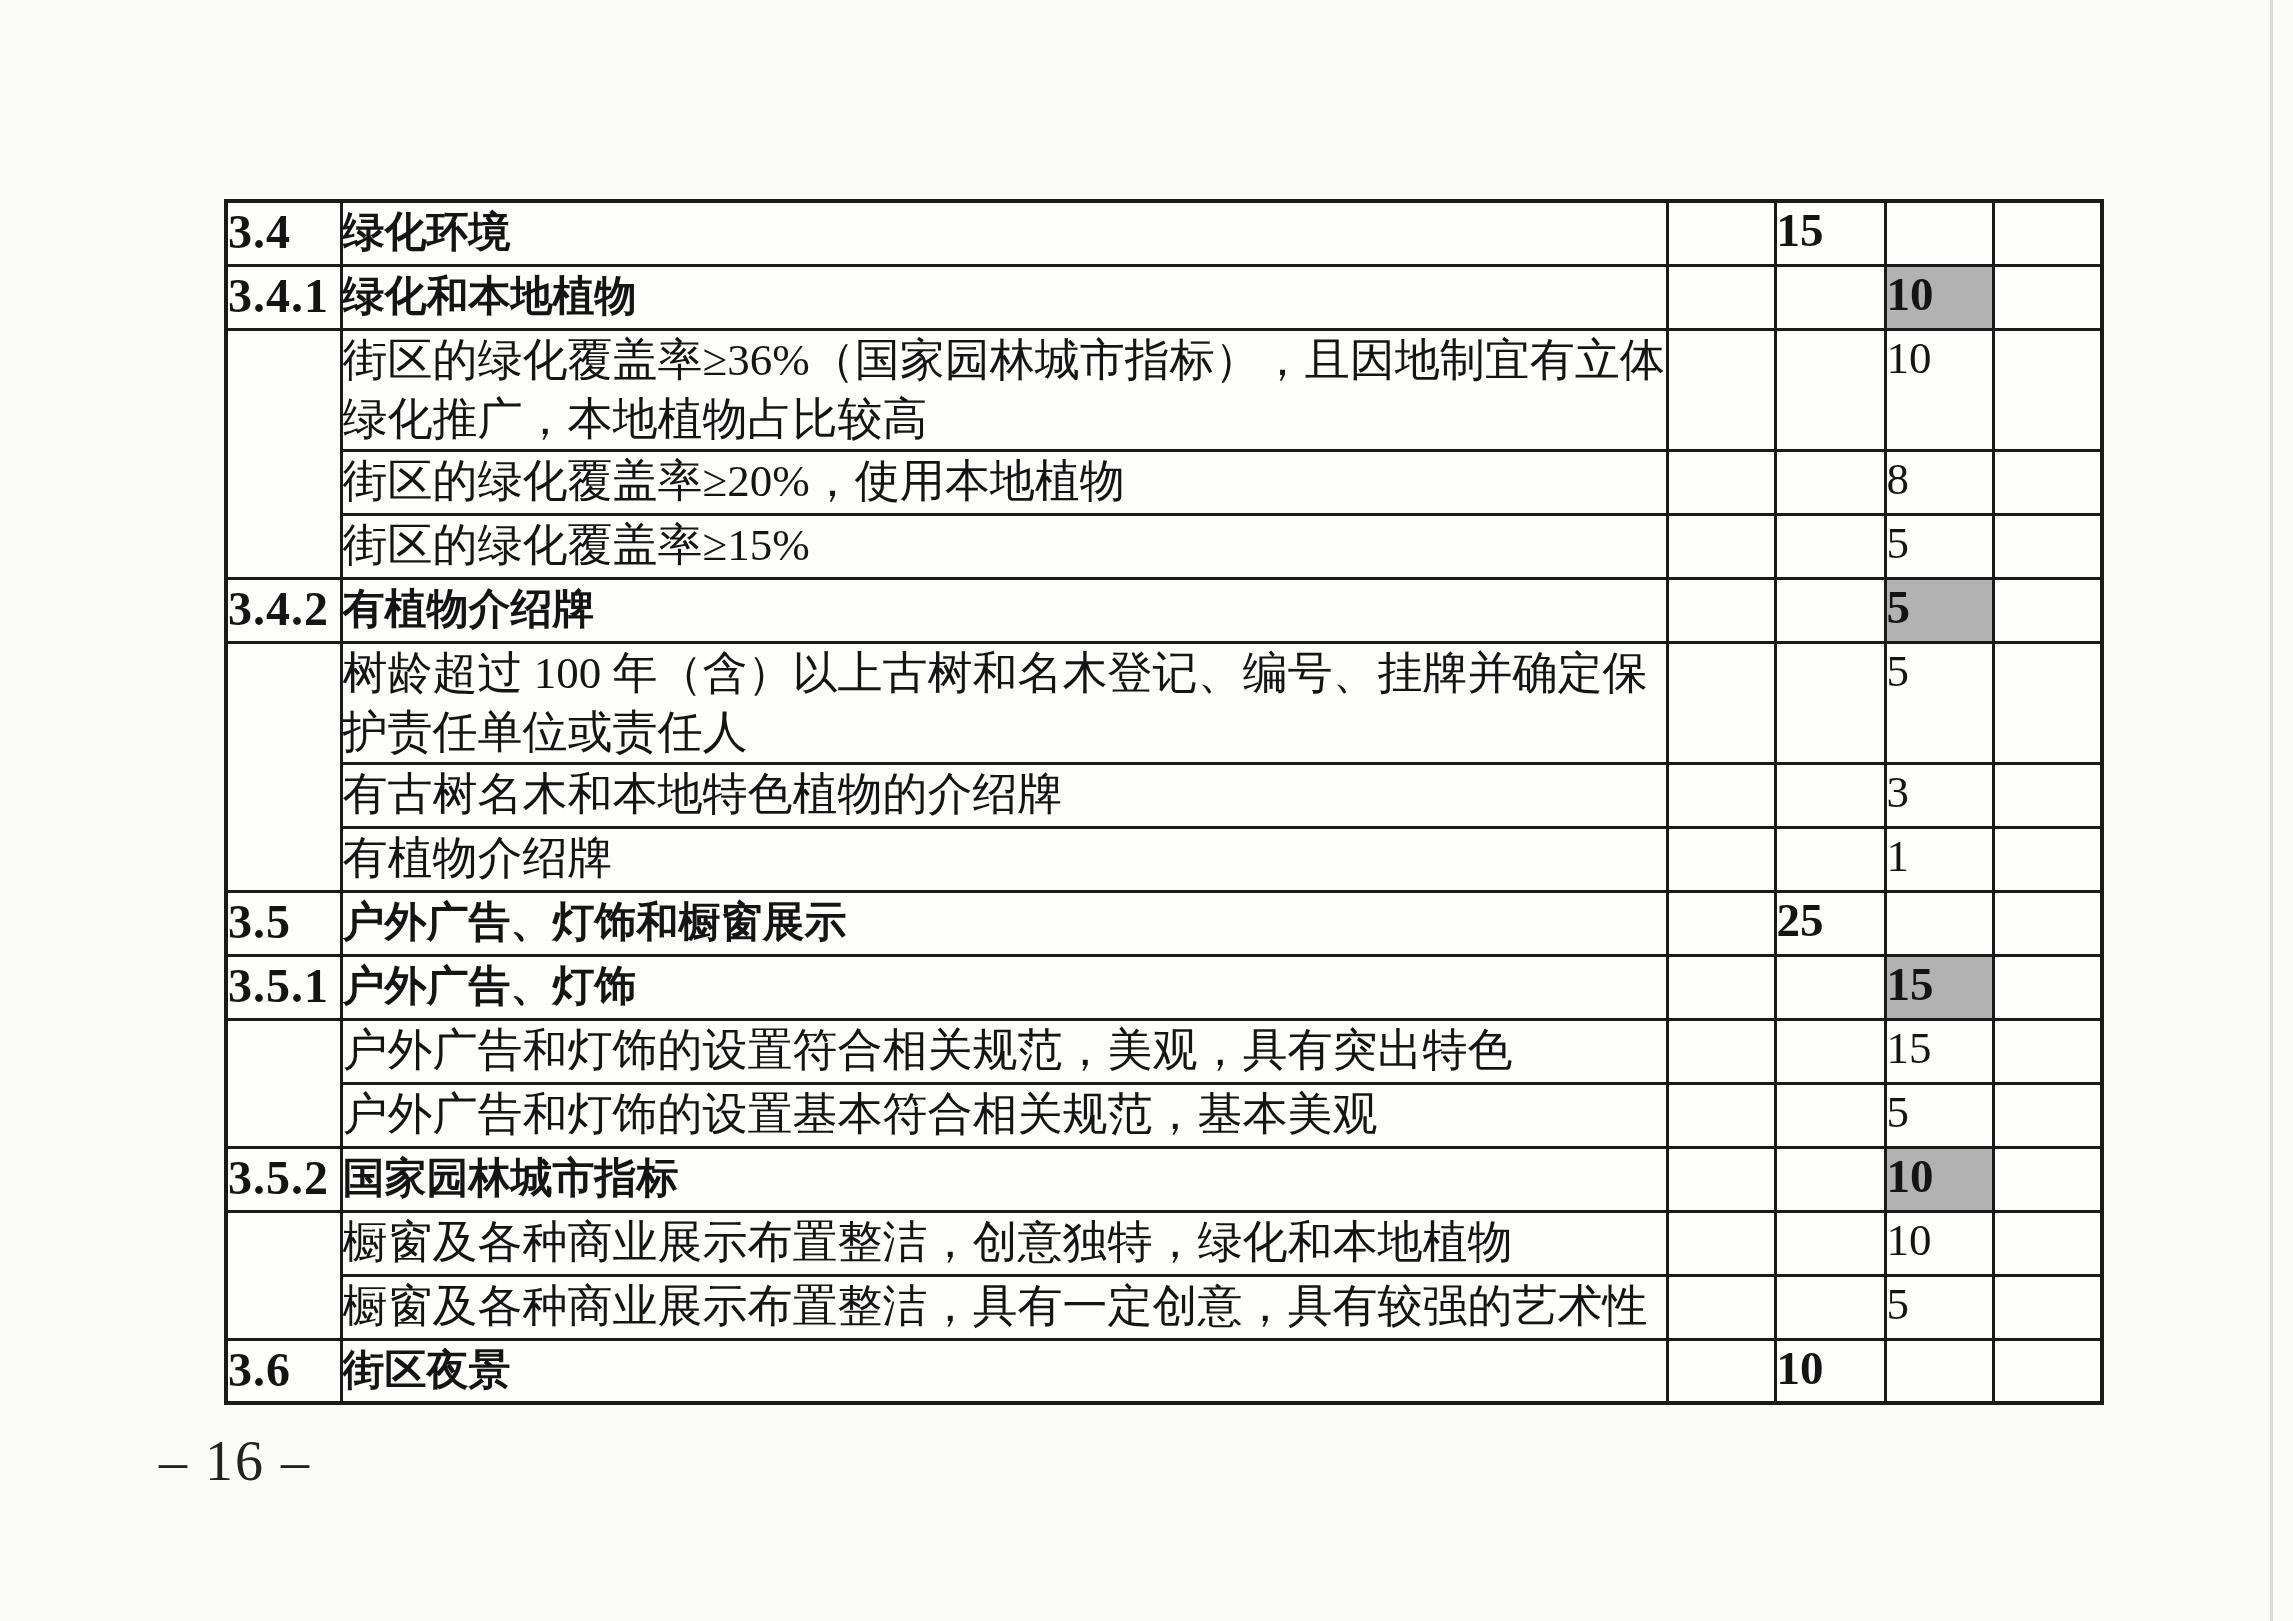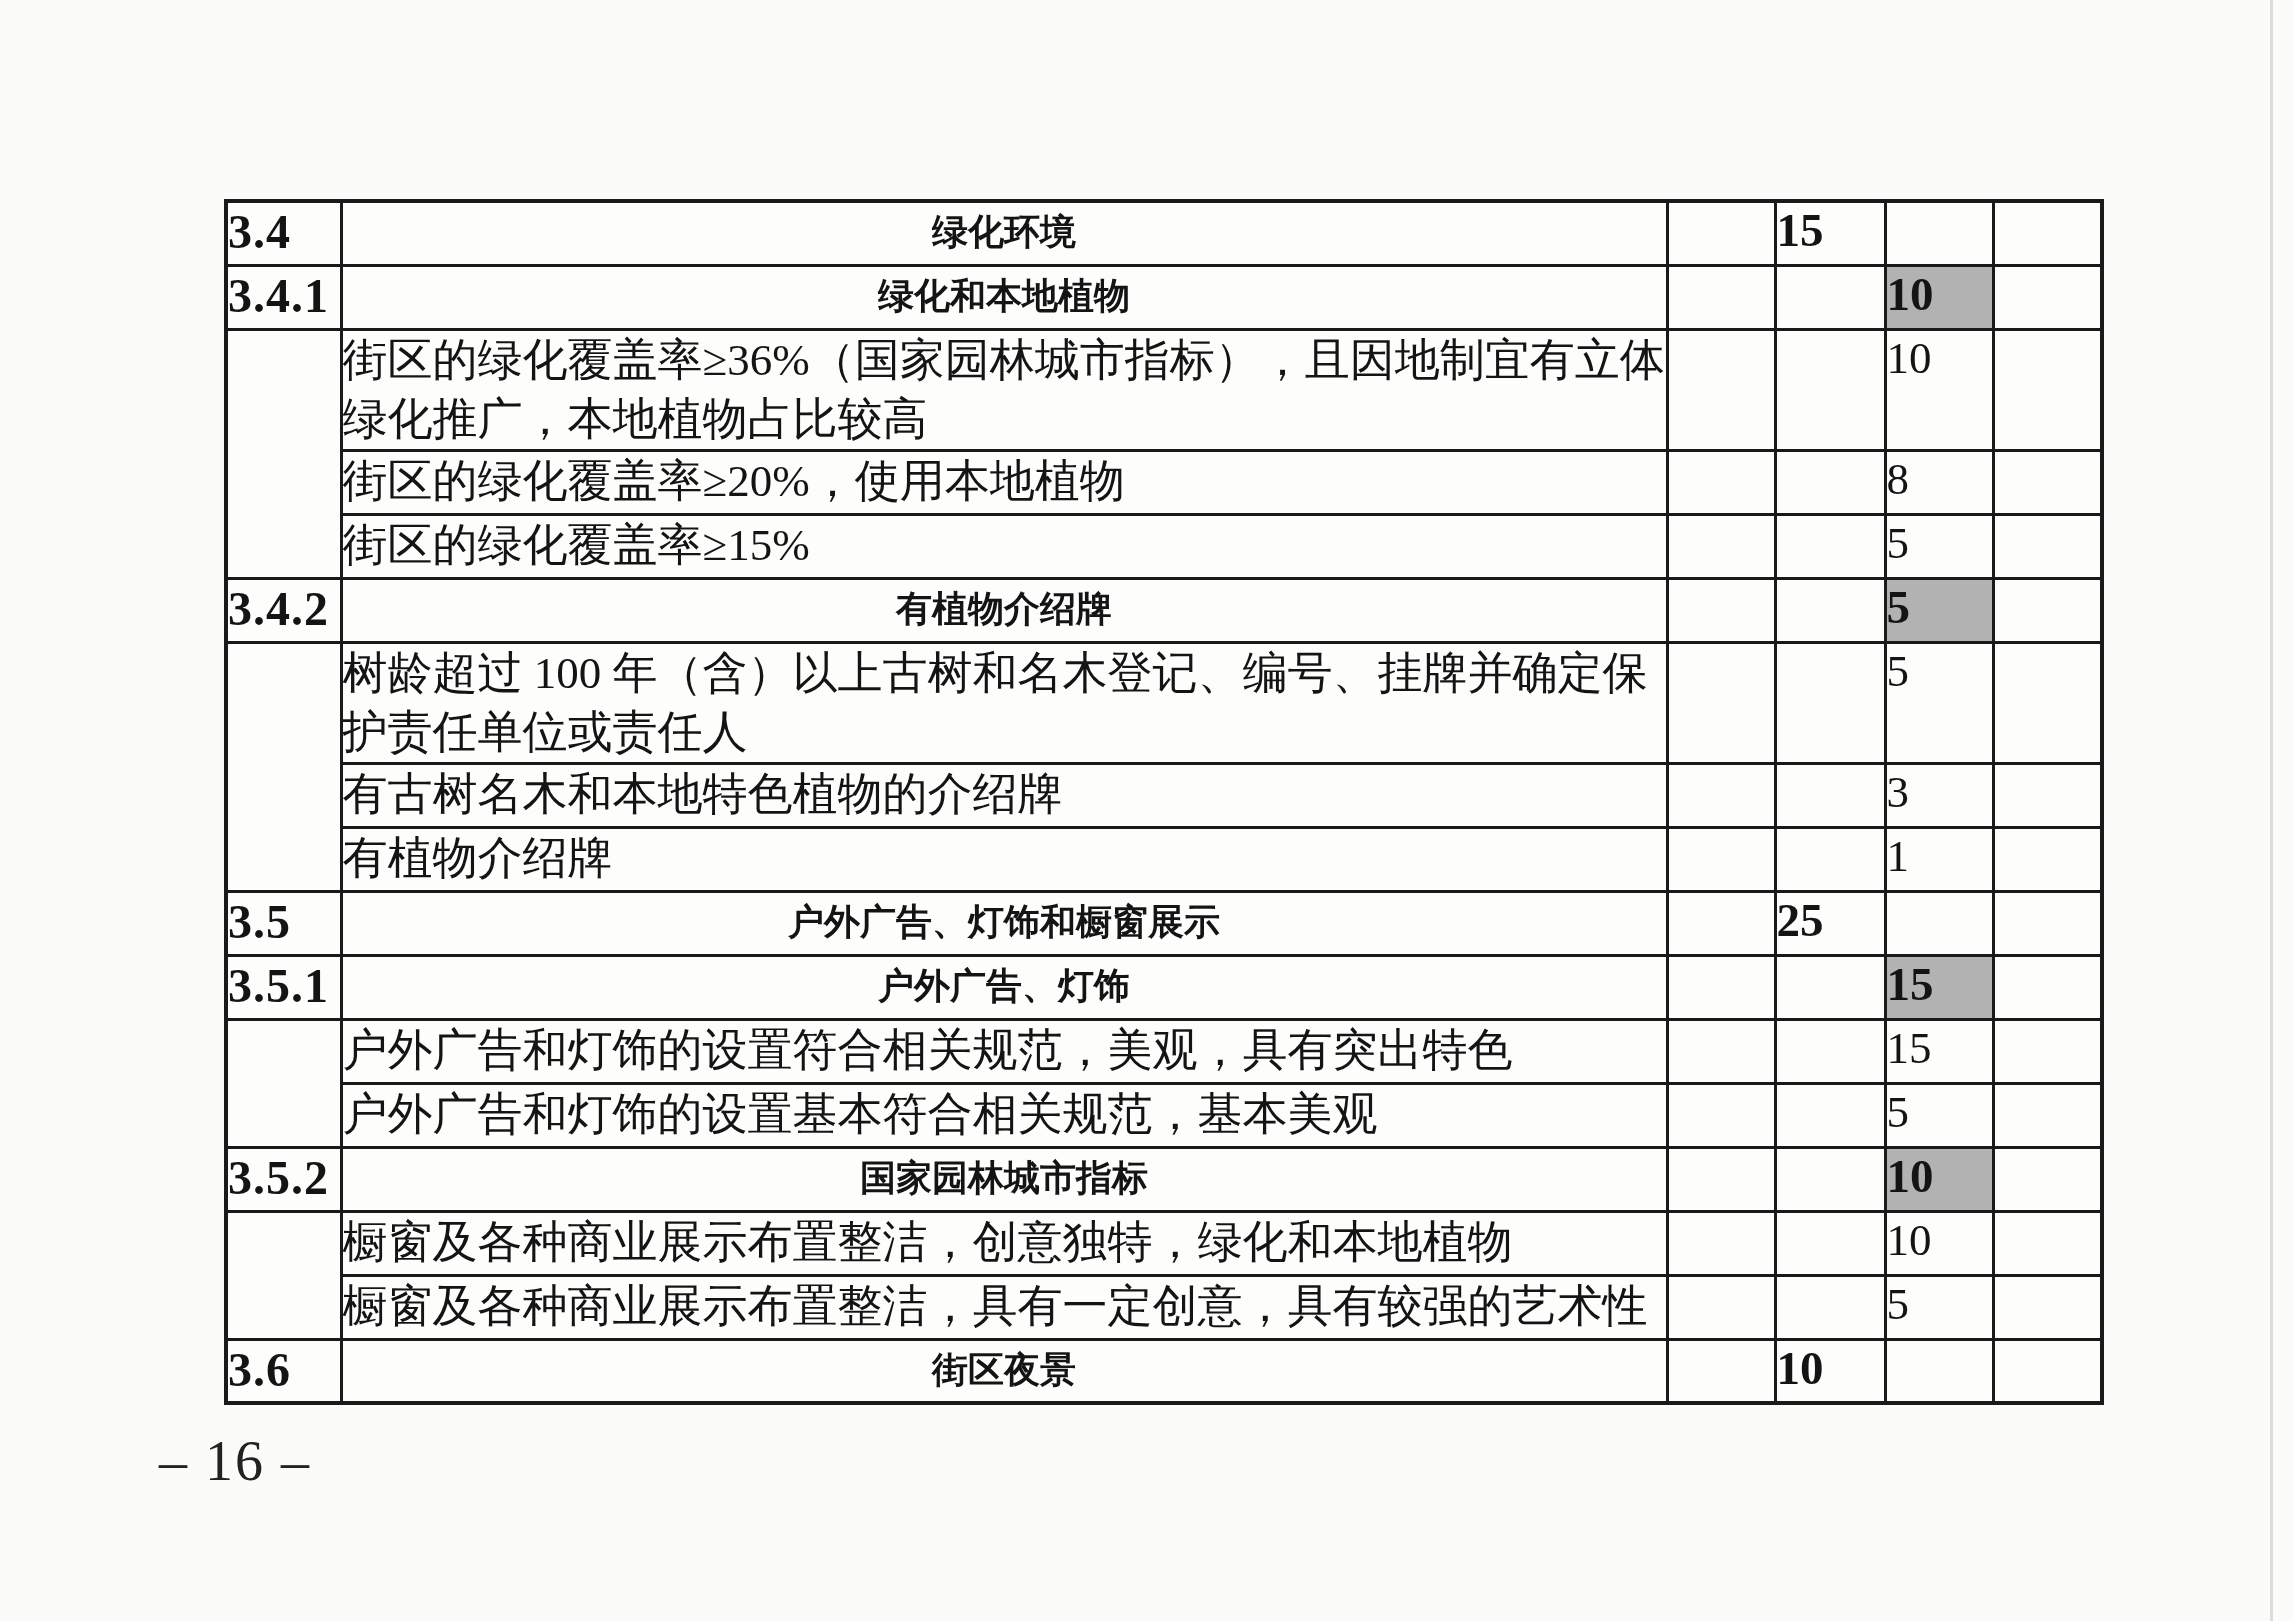--- a/index.html
+++ b/index.html
@@ -30,21 +30,21 @@
   tr.h-d2{height:118px;}
   td.code{
     font-weight:bold;font-size:48px;line-height:57px;
     padding:3.9px 0 0 4.9px;letter-spacing:1px;
   }
   td.desc{
     font-size:45px;line-height:59px;
     padding:2.9px 3.9px 0 8.8px;
   }
   td.desc.head{
-    font-weight:bold;font-size:36px;text-align:center;
+    font-weight:bold;font-size:42px;
   }
   td.sc{
     font-size:45px;line-height:55px;
     padding:3.9px 0 0 7.8px;
   }
   td.sc.major{
     font-weight:bold;font-size:47px;
   }
   td.sc.shaded{
     background:#b2b2b2;

